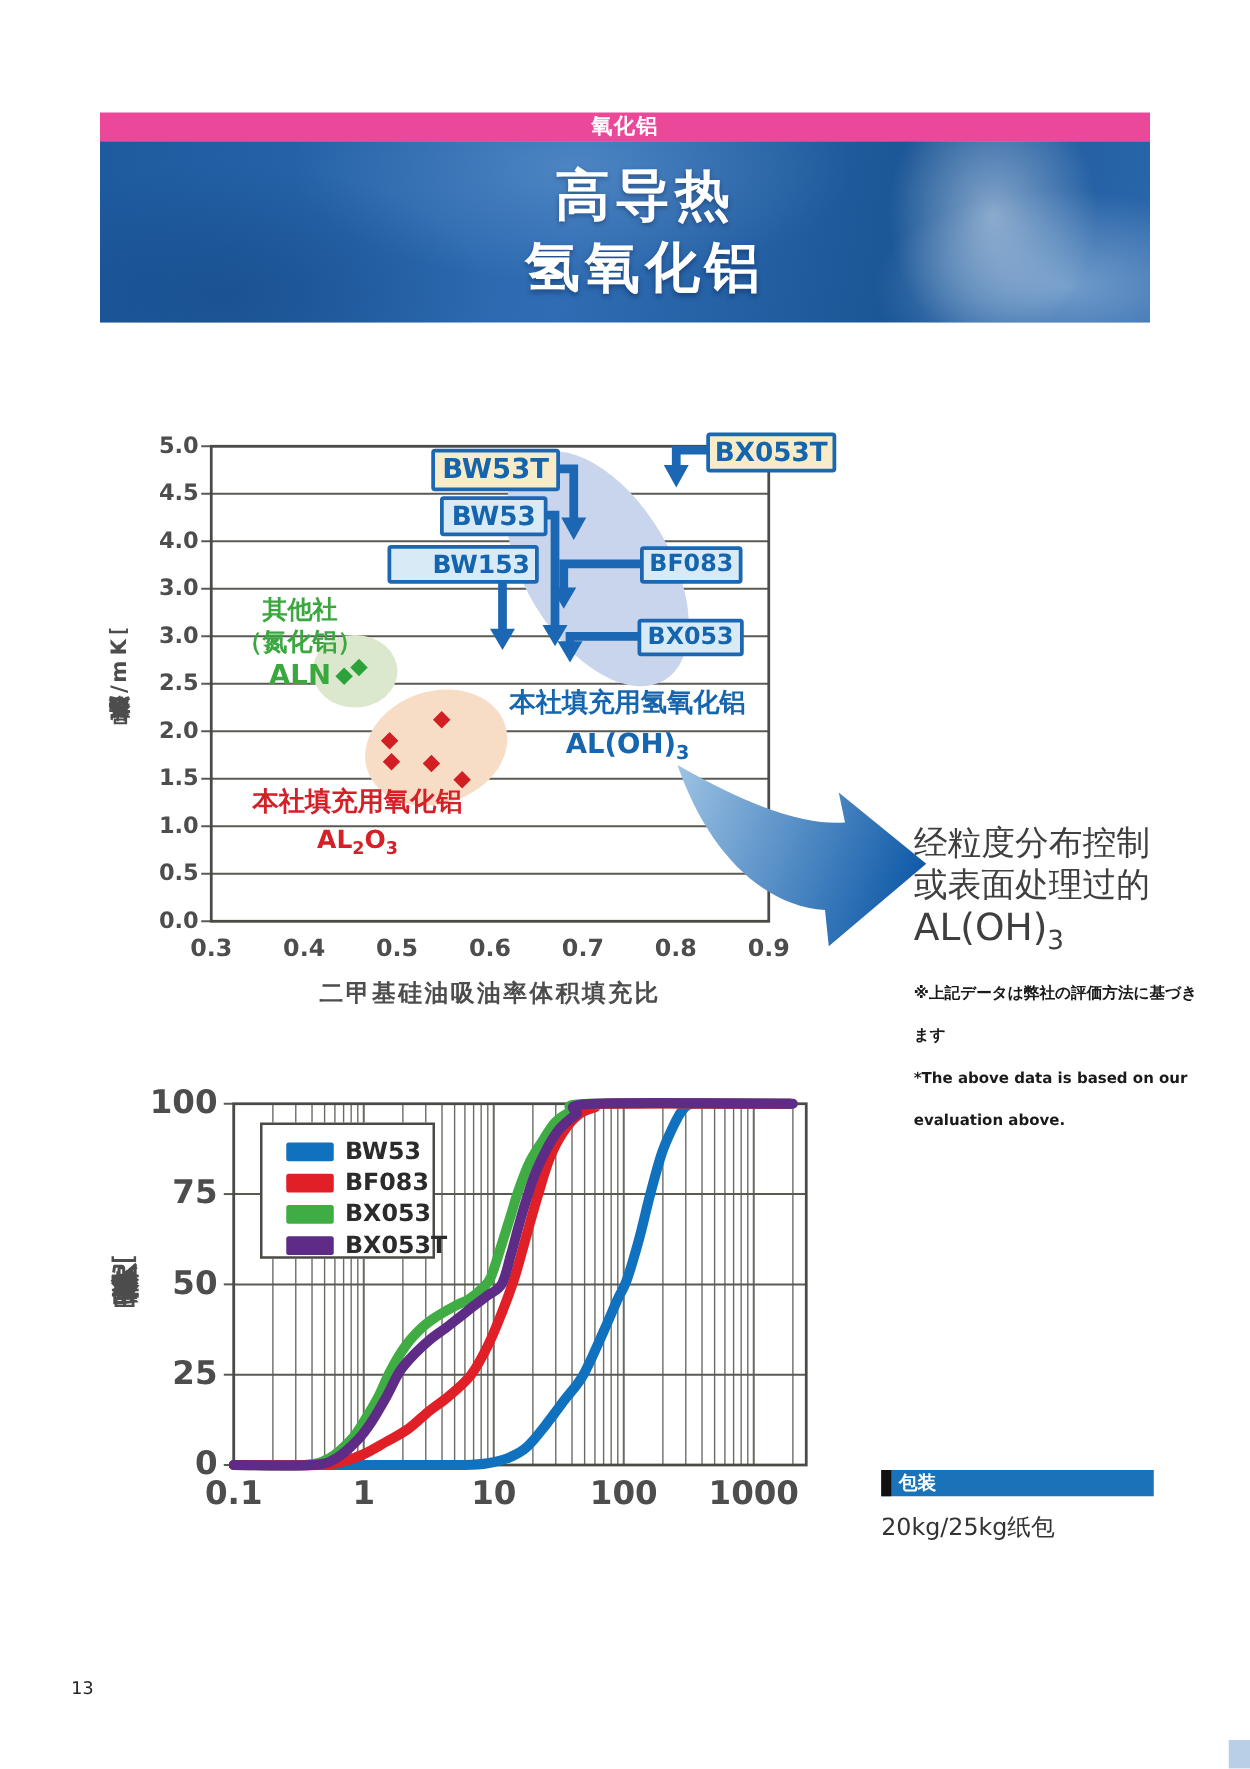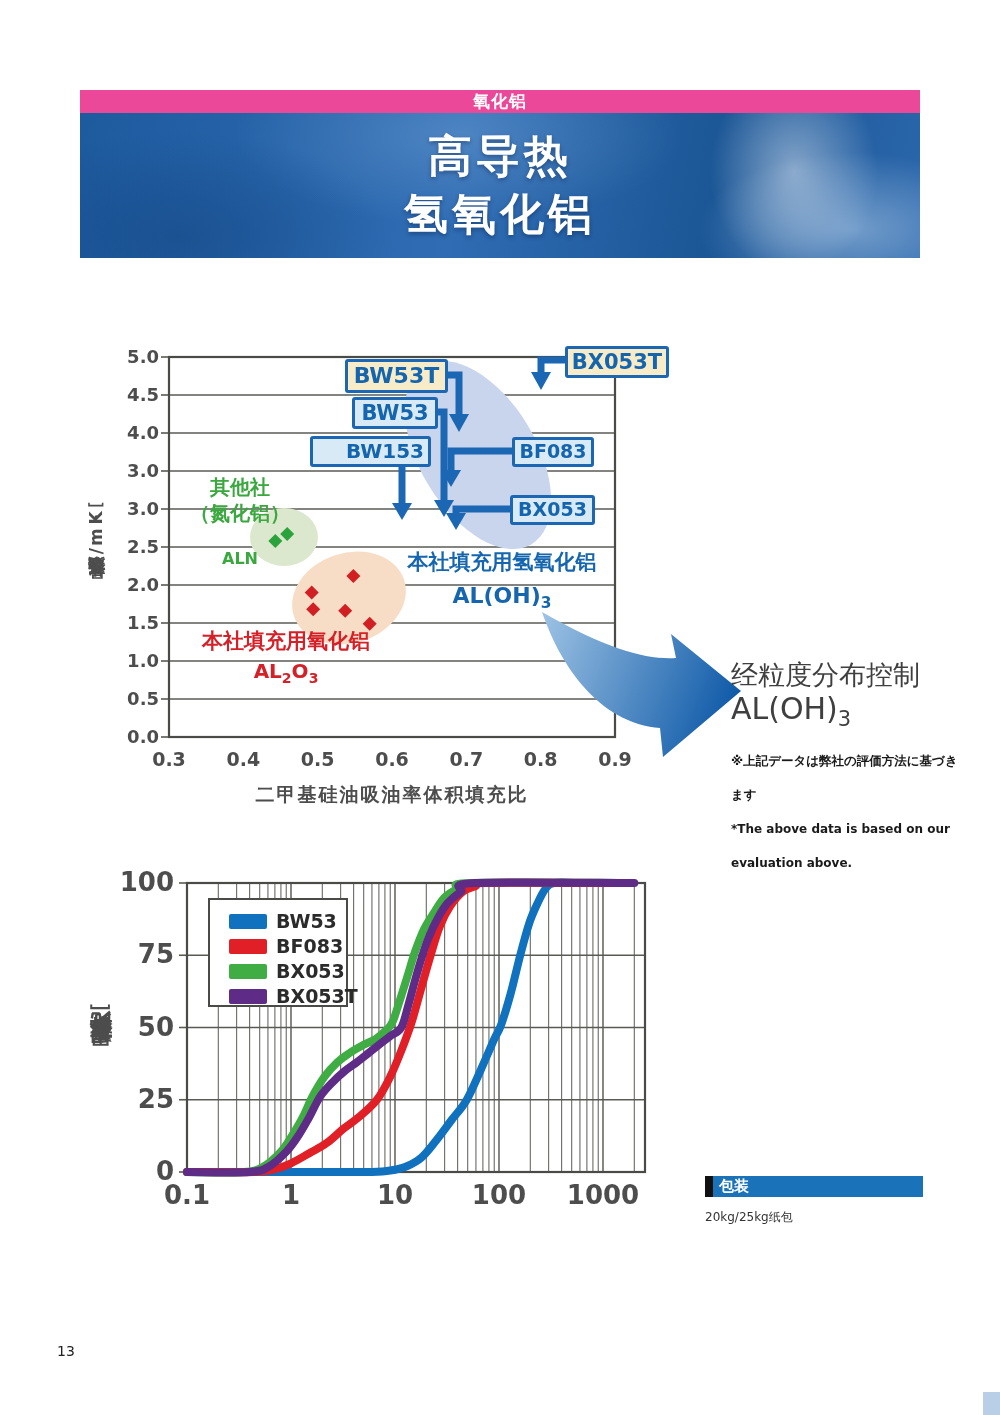--- a/index.html
+++ b/index.html
@@ -8,39 +8,39 @@
   #cat-tab{position:absolute;left:80px;top:90px;width:840px;height:23px;background:#ec4899;color:#fff;
     font-size:17px;font-weight:bold;text-align:center;line-height:23px;letter-spacing:1px;}
   #banner{position:absolute;left:80px;top:113px;width:840px;height:145px;
     background:
       radial-gradient(ellipse 120px 150px at 85% 40%, rgba(255,255,255,.45), rgba(255,255,255,0) 70%),
       radial-gradient(ellipse 220px 110px at 92% 80%, rgba(190,215,240,.5), rgba(190,215,240,0) 70%),
       radial-gradient(ellipse 300px 150px at 12% 85%, rgba(20,70,130,.55), rgba(20,70,130,0) 70%),
       radial-gradient(ellipse 320px 130px at 45% 15%, rgba(135,180,225,.35), rgba(135,180,225,0) 70%),
       linear-gradient(100deg,#1d5a9e,#2f6cb3 45%,#1b5696 75%,#2a66ab);}
   .banner-title{position:absolute;left:0;width:840px;text-align:center;color:#fff;font-weight:bold;
-    font-size:44px;letter-spacing:4px;text-shadow:0 2px 4px rgba(0,20,60,.4);}
+    font-size:44px;letter-spacing:4px;text-shadow:0 2px 4px rgba(0,20,60,.4);padding-left:16px;}
   #bt1{top:14px;} #bt2{top:72px;}
   #intro{position:absolute;left:80px;top:284px;width:840px;font-size:19px;font-weight:600;color:#262626;}
   
   #overlay{position:absolute;left:0;top:0;z-index:5;}
   
   .co{position:absolute;z-index:10;border:3px solid #1b67b3;border-radius:3px;color:#1465ad;font-weight:bold;
      font-size:20px;text-align:center;line-height:1.25;background:#d9eaf7;}
   .cream{background:#f8ecc8;}
   #co-bw53t{left:345px;top:359px;width:97px;font-size:22px;}
   #co-bx053t{left:565px;top:346px;width:98px;font-size:21px;}
   #co-bw53{left:352px;top:397px;width:80px;font-size:21px;}
   #co-bw153{left:310px;top:436px;width:86px;padding-left:29px;}
   #co-bf083{left:512px;top:437px;width:76px;font-size:19px;}
   #co-bx053{left:510px;top:495px;width:79px;font-size:19px;}
   
   .ann{position:absolute;z-index:10;text-align:center;}
   #ann-other{left:178px;top:474px;width:124px;color:#3aa83e;font-size:20px;font-weight:600;line-height:26px;}
-  #ann-other .frm{font-size:16px;font-weight:bold;margin-top:20px;}
+  #ann-other .frm{font-size:22px;font-weight:bold;margin-top:2px;}
   #ann-hyd{left:398px;top:548px;width:208px;color:#1566ae;font-weight:bold;font-size:21px;}
   #ann-hyd .frm{font-size:22px;margin-top:7px;}
   #ann-oxide{left:190px;top:627px;width:192px;color:#d62027;font-weight:bold;font-size:21px;}
   #ann-oxide .frm{font-size:20px;margin-top:4px;}
   sub{font-size:70%;}
   
   .vtitle{position:absolute;writing-mode:vertical-rl;transform:rotate(180deg);color:#4d4d4d;z-index:10;text-align:center;}
   #yt1{left:84px;top:420px;height:260px;font-size:17px;font-weight:600;letter-spacing:2px;}
   #yt2{left:86px;top:890px;height:295px;font-size:22px;font-weight:bold;letter-spacing:2px;}
   #xt1{position:absolute;left:169px;top:782px;width:446px;text-align:center;font-size:19px;font-weight:600;
@@ -60,21 +60,21 @@
   
   #legend{position:absolute;left:208px;top:898px;width:140px;height:109px;background:#fff;
      border:2px solid #4a4a46;z-index:10;box-sizing:border-box;padding:9px 0 0 19px;}
   .lrow{display:flex;align-items:center;height:24px;margin-bottom:1px;}
   .lsw{width:38px;height:15px;margin-right:9px;border-radius:2px;flex:none;}
   .llab{font-size:19px;font-weight:bold;color:#2b2b2b;white-space:nowrap;}
   
   #pack-bar{position:absolute;left:705px;top:1176px;width:218px;height:21px;background:#1a72b8;z-index:10;}
   #pack-tab{position:absolute;left:0;top:0;width:8px;height:21px;background:#111;}
   #pack-title{position:absolute;left:14px;top:0;color:#fff;font-weight:bold;font-size:15px;line-height:21px;}
-  #pack-text{position:absolute;left:705px;top:1209px;font-size:12px;color:#333;z-index:10;}
+  #pack-text{position:absolute;left:705px;top:1209px;font-size:19px;color:#333;z-index:10;}
   #pageno{position:absolute;left:57px;top:1343px;font-size:14px;color:#222;z-index:10;}
   #corner{position:absolute;left:983px;top:1392px;width:17px;height:23px;background:#b9cfe8;}
 </style>
 </head>
 <body>
 
 <div id="page">
 
   <div id="cat-tab">氧化铝</div>
   <div id="banner">
@@ -225,20 +225,21 @@
   </div>
   <div id="ann-oxide" class="ann">
     <div>本社填充用氧化铝</div>
     <div class="frm">
       <span>AL</span><sub>2</sub><span>O</span><sub>3</sub>
     </div>
   </div>
 
   <div id="note">
     <div>经粒度分布控制</div>
+    <div>或表面处理过的</div>
     <div class="frm">
       <span>AL(OH)</span><sub>3</sub>
     </div>
     <div id="fn">
       <div class="jp">※上記データは弊社の評価方法に基づきます</div>
       <div class="en">*The above data is based on our evaluation above.</div>
     </div>
   </div>
 
   <div id="yt2" class="vtitle">累积重量百分比 ［%］</div>

